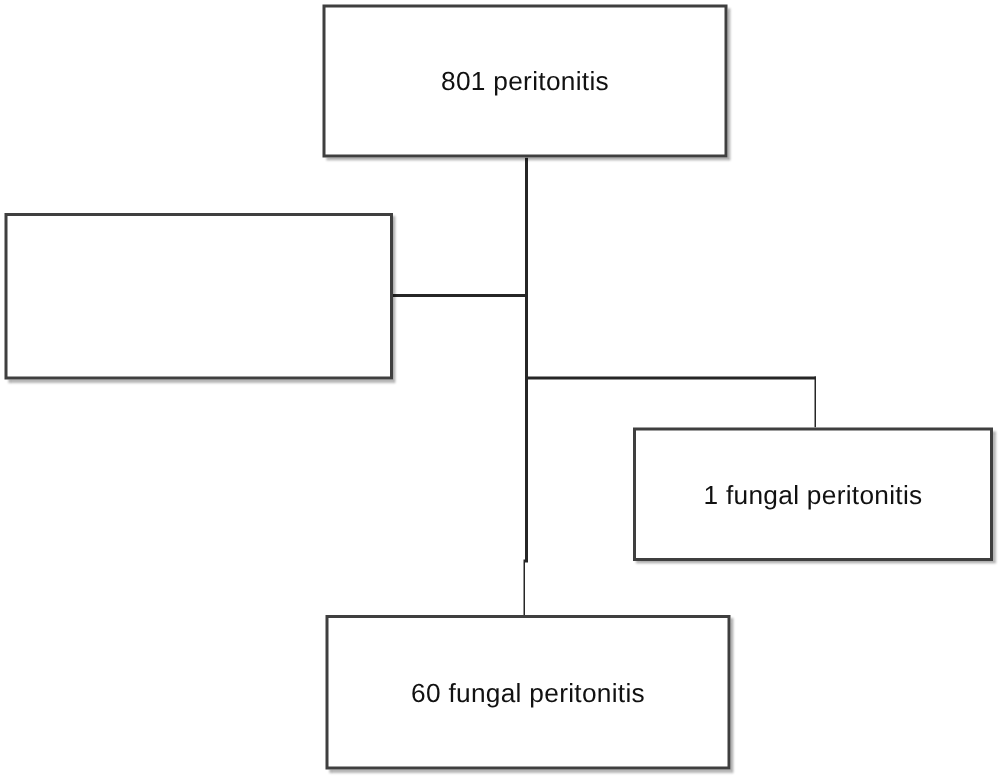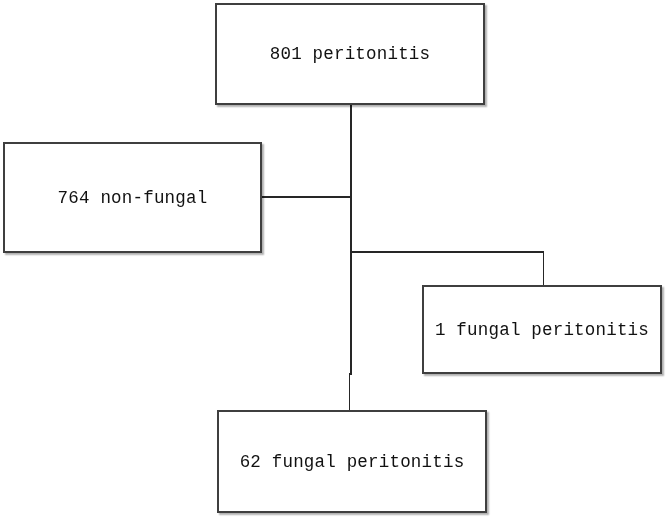--- a/index.html
+++ b/index.html
@@ -29,21 +29,20 @@
     background: var(--box-fill);
     border: 2px solid var(--box-border);
     box-shadow: 2px 2px 1.5px rgba(0, 0, 0, 0.30);
     display: flex;
     align-items: center;
     justify-content: center;
     text-align: center;
     font-size: 17.5px;
     line-height: 26px;
     letter-spacing: 0.2px;
-    font-family: Liberation Mono, monospace;
   }
   .node .node-text { display: block; }
   .node .line { display: block; }
 
   #node-total        { left: 215px; top: 3px;   width: 270px; height: 102px; }
   #node-nonfungal    { left: 3px;   top: 142px; width: 259px; height: 111px; }
   #node-abroad       { left: 422px; top: 285px; width: 240px; height: 89px; }
   #node-fungal       { left: 217px; top: 410px; width: 270px; height: 103px; }
 
   .edge {
@@ -69,27 +68,26 @@
   <div class="edge h" id="edge-left-horizontal"></div>
   <div class="edge h" id="edge-right-horizontal"></div>
   <div class="edge v" id="edge-right-vertical"></div>
 
   <div class="node" id="node-total">
     <span class="node-text">801 peritonitis</span>
   </div>
 
   <div class="node" id="node-nonfungal">
     <span class="node-text">
-      <span class="line">764 non-fungal</span>
     </span>
   </div>
 
   <div class="node" id="node-abroad">
     <span class="node-text">
       <span class="line">1 fungal peritonitis</span>
     </span>
   </div>
 
   <div class="node" id="node-fungal">
-    <span class="node-text">62 fungal peritonitis</span>
+    <span class="node-text">60 fungal peritonitis</span>
   </div>
 
 </div>
 
 </body></html>

